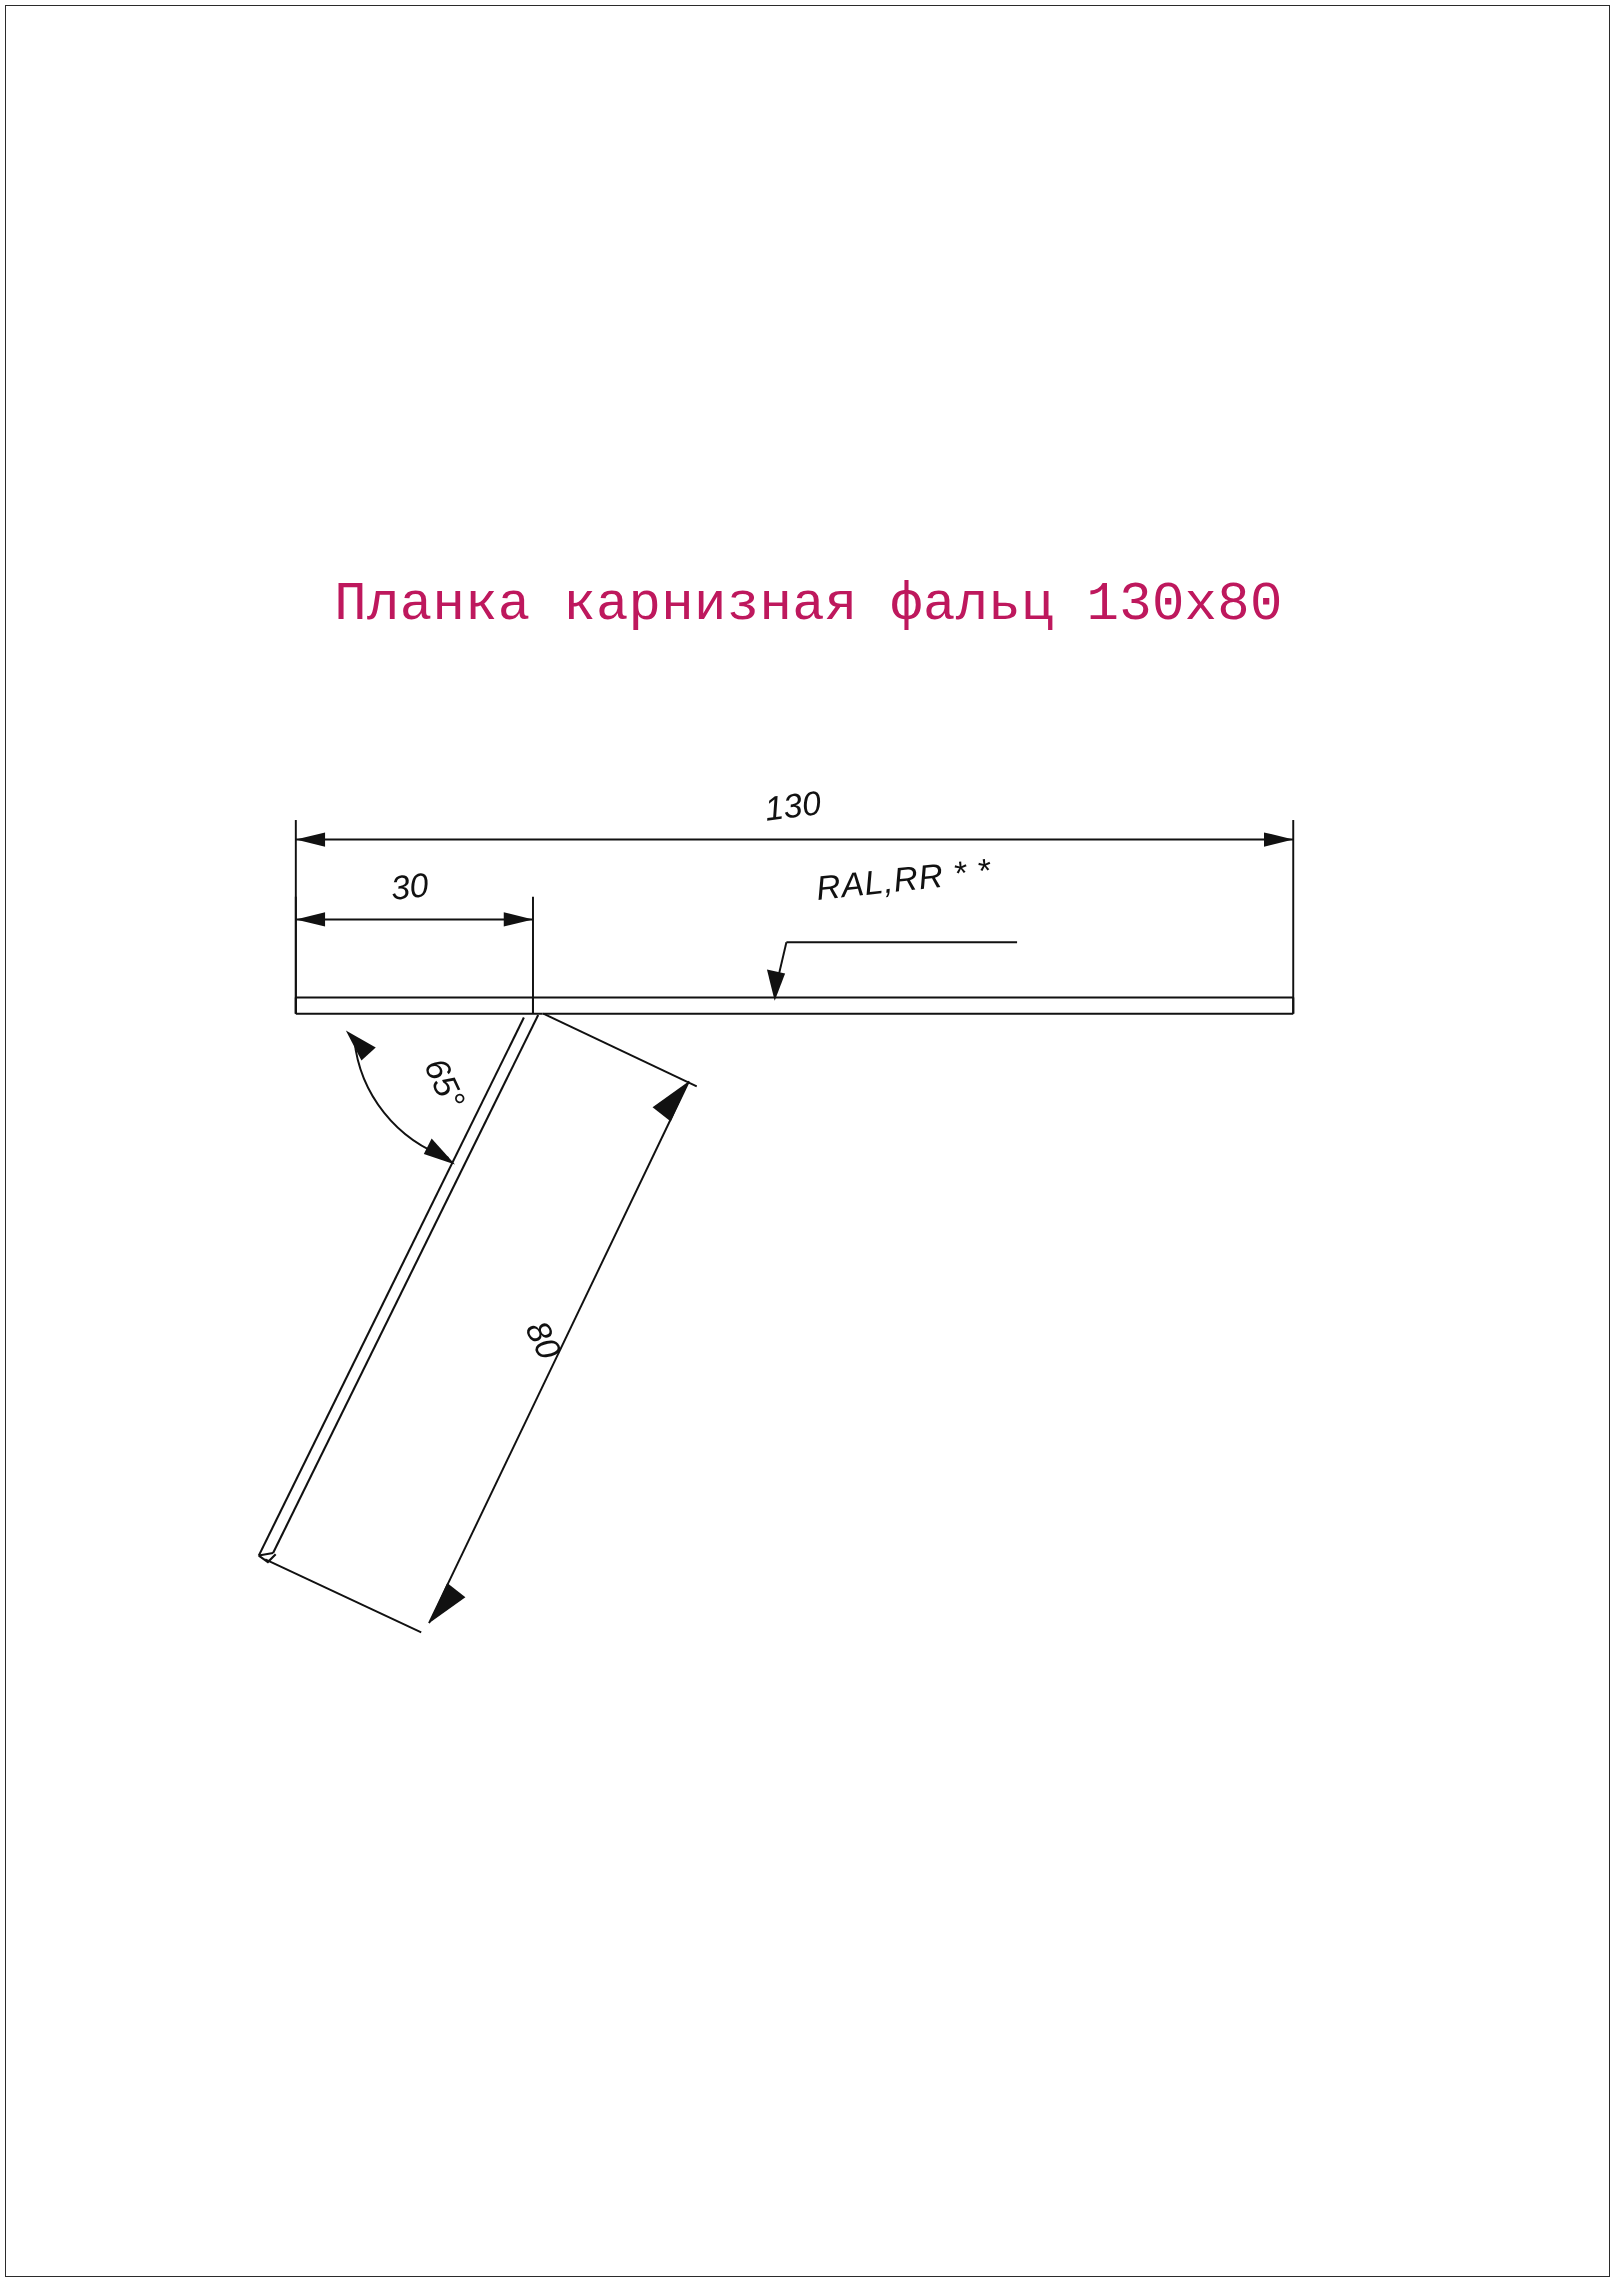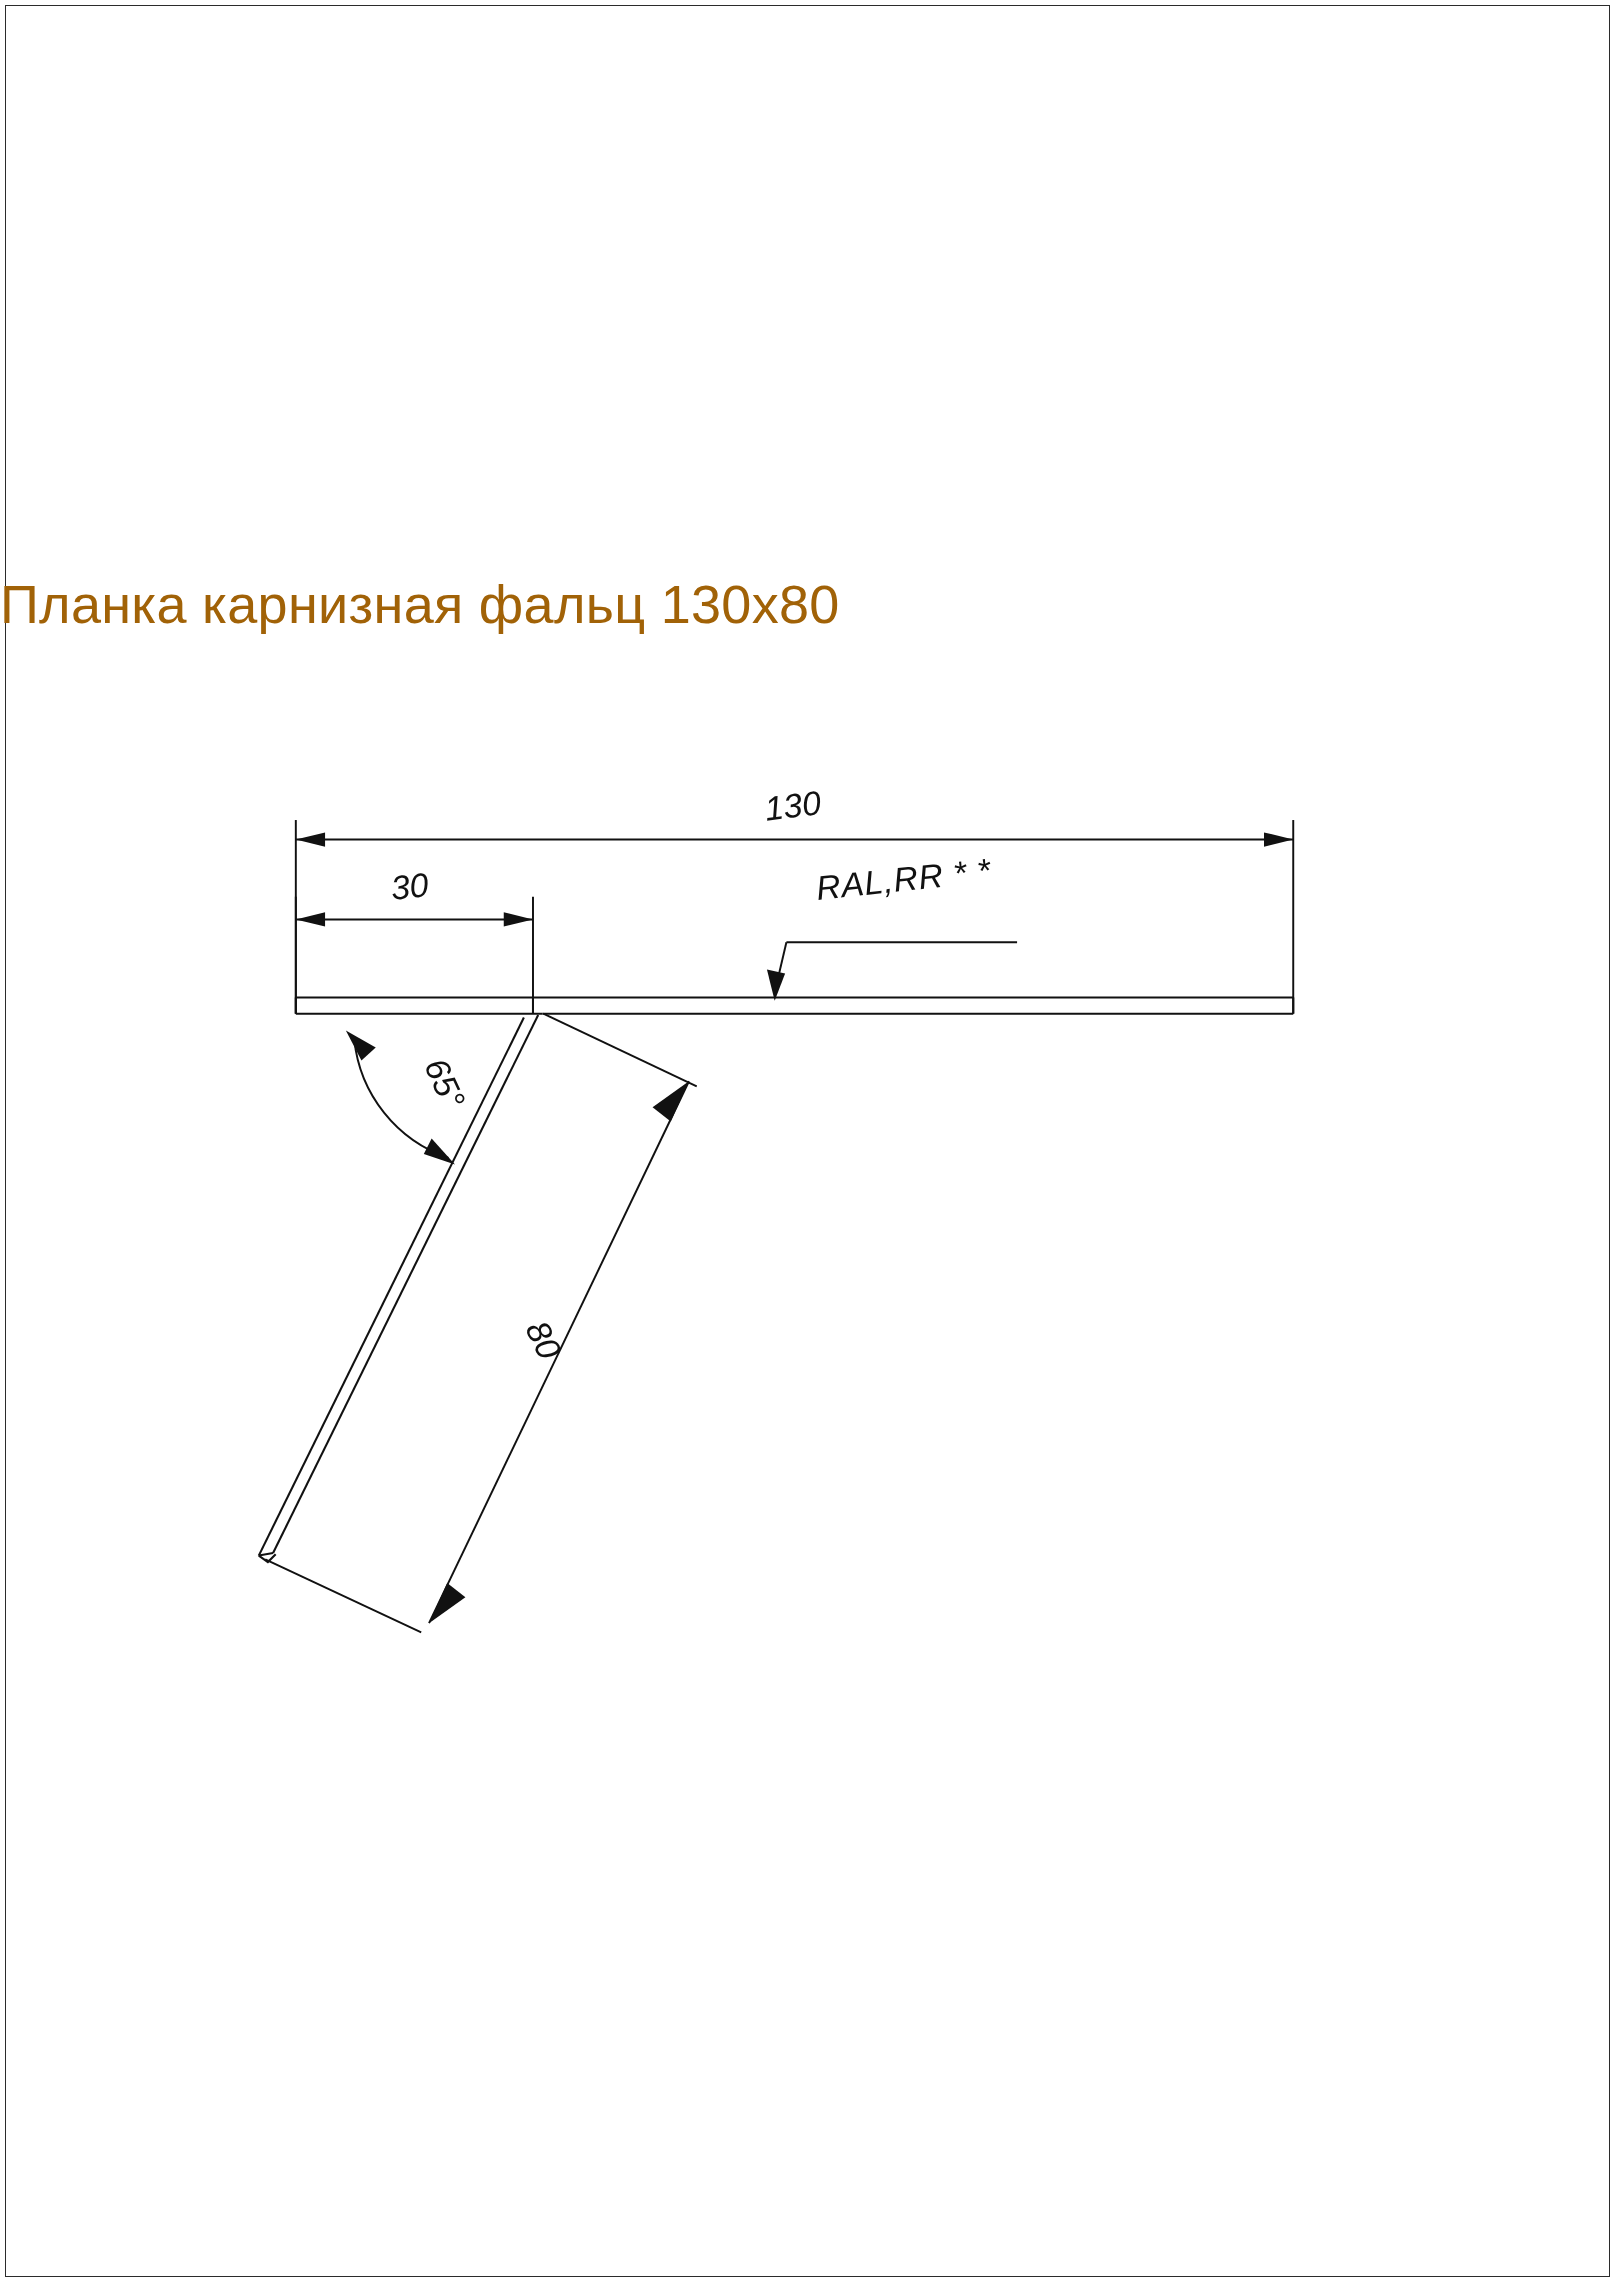--- a/index.html
+++ b/index.html
@@ -29,24 +29,25 @@
     height: 2272px;
     border: 1.3px solid #2b2b2b;
     box-sizing: border-box;
     pointer-events: none;
   }
   #drawing-title {
     position: absolute;
     left: 0;
     top: 572px;
     width: 1617px;
-    font-family: Liberation Sans, sans-serif;
+    text-align: center;
+    font-family: Liberation Mono, monospace;
     font-size: 54px;
     line-height: 65px;
-    color: #a16207;
+    color: #be185d;
     letter-spacing: 0.3px;
     white-space: nowrap;
   }
   #figure {
     position: absolute;
     left: 0;
     top: 0;
     width: 1617px;
     height: 2284px;
   }

